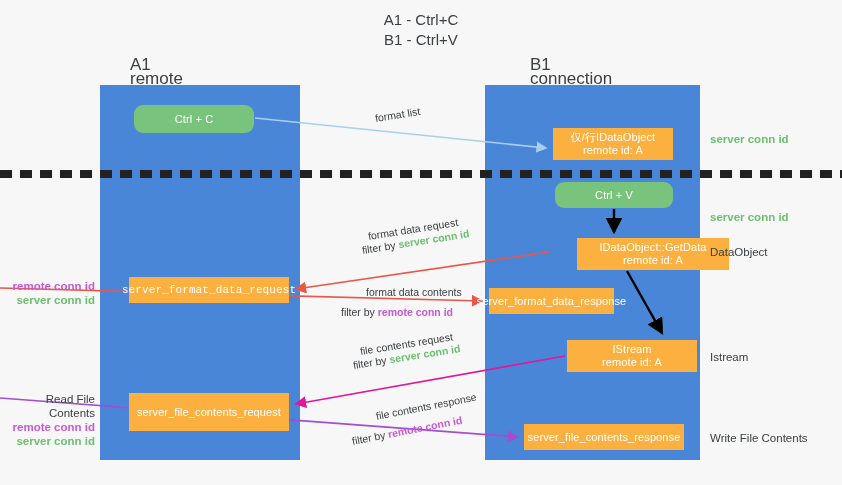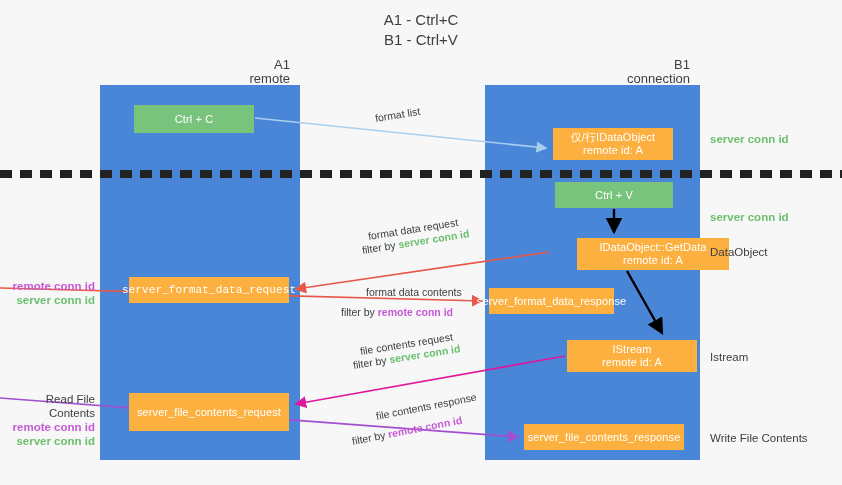--- a/index.html
+++ b/index.html
@@ -18,21 +18,21 @@
   #title{
     left:0;right:0;top:10px;
     text-align:center;
     font-size:15px;line-height:20px;
     color:#3c4043;
     white-space:pre-line;
   }
 
   
   .col-head{
-    text-align:right;font-size:13px;line-height:14px;
+    text-align:left;font-size:17px;line-height:14px;
     color:#3c4043;white-space:pre-line;
   }
   #head-a1{left:130px;top:58px;width:160px;}
   #head-b1{left:530px;top:58px;width:160px;}
 
   
   .lane{background:#4a86d8;}
   #lane-a1{left:100px;top:85px;width:200px;height:375px;}
   #lane-b1{left:485px;top:85px;width:215px;height:375px;}
 
@@ -47,21 +47,21 @@
   .box{
     box-sizing:border-box;
     display:flex;flex-direction:column;
     align-items:center;justify-content:center;
     text-align:center;
     color:#ffffff;
     font-size:11px;line-height:13px;
     white-space:pre-line;
     letter-spacing:.1px;
   }
-  .box.green{background:#79c47c;}
+  .box.green{background:#79c47c;border-radius:9px;}
   .box.orange{background:#fcb040;}
 
   #box-ctrlc{left:134px;top:105px;width:120px;height:28px;}
   #box-idataobject{left:553px;top:128px;width:120px;height:32px;}
   #box-ctrlv{left:555px;top:182px;width:118px;height:26px;}
   #box-getdata{left:551px;top:238px;width:152px;height:32px;margin-left:26px;}
   #box-fmt-req{left:129px;top:277px;width:160px;height:26px;font-family:Liberation Mono, monospace;}
   #box-fmt-resp{left:489px;top:288px;width:125px;height:26px;}
   #box-istream{left:567px;top:340px;width:130px;height:32px;}
   #box-file-req{left:129px;top:393px;width:160px;height:38px;}

